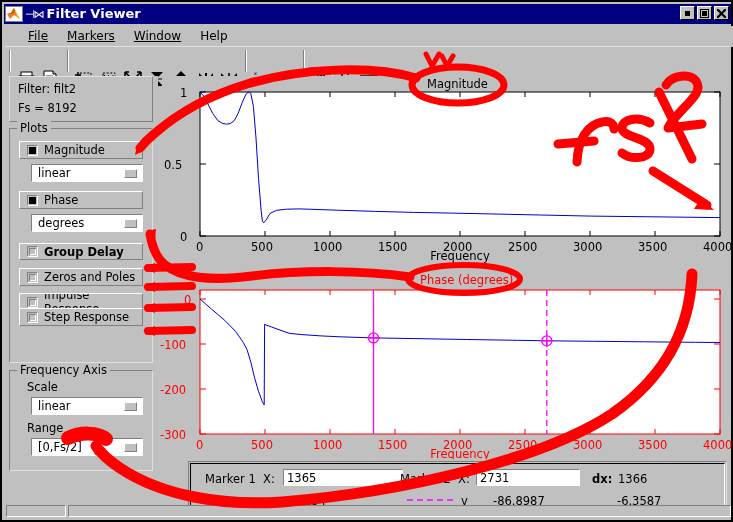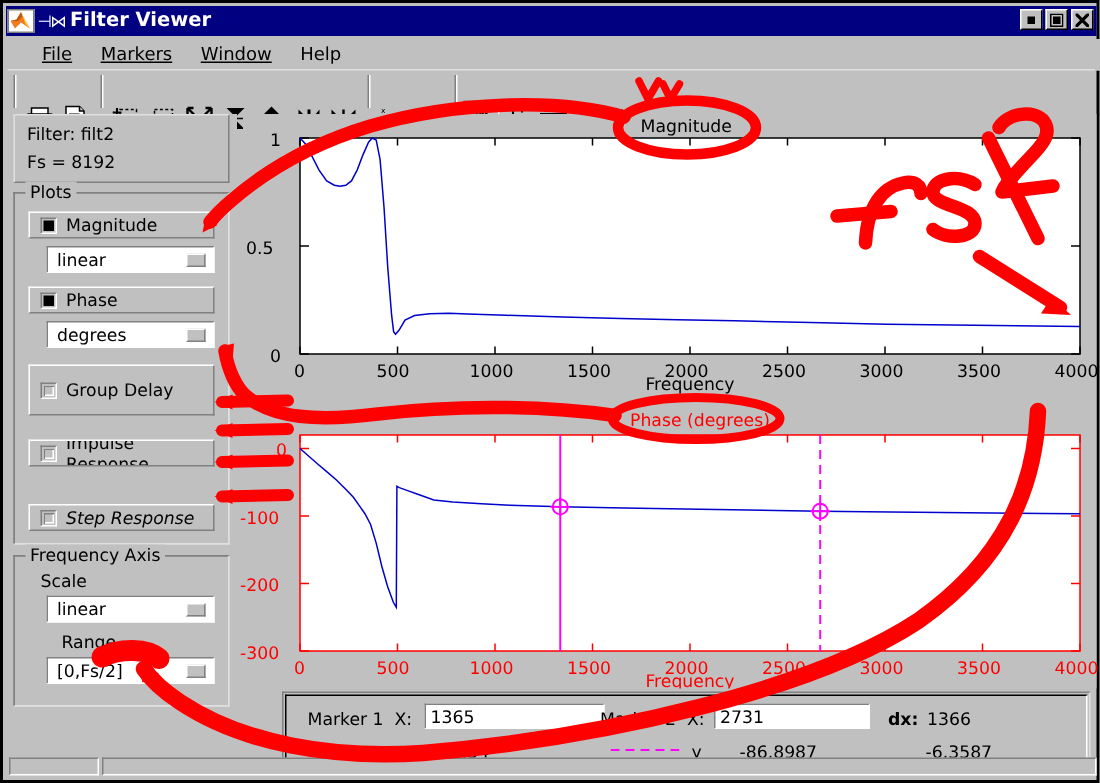--- a/index.html
+++ b/index.html
@@ -374,51 +374,57 @@
         <span class="chk">
             <i></i>
           </span>
         <span>Phase</span>
       </div>
       <div class="combo" style="left:21px;top:85px;width:112px;height:18px;">
         <span class="val">degrees</span>
         <span class="arrow"></span>
       </div>
 
-      <div class="btn3d" style="left:9px;top:114px;width:124px;height:34px;">
+      <div class="btn3d" style="left:9px;top:114px;width:124px;height:17px;font-weight:bold;">
         <span class="chk off">
             <i></i>
           </span>
         <span>Group Delay</span>
+      </div>
+      <div class="btn3d" style="left:9px;top:139px;width:124px;height:18px;overflow:hidden;">
+        <span class="chk off">
+            <i></i>
+          </span>
+        <span>Zeros and Poles</span>
       </div>
       <div class="btn3d" style="left:9px;top:164px;width:124px;height:18px;overflow:hidden;">
         <span class="chk off">
             <i></i>
           </span>
         <span>Impulse Response</span>
       </div>
-      <div class="btn3d" style="left:9px;top:207px;width:124px;height:18px;overflow:hidden;font-style:italic;">
+      <div class="btn3d" style="left:9px;top:179px;width:124px;height:18px;overflow:hidden;">
         <span class="chk off">
             <i></i>
           </span>
         <span>Step Response</span>
       </div>
     </div>
 
     <div class="group freq-group">
       <div class="group-inner"></div>
       <div class="group-title">Frequency Axis</div>
 
       <div class="lbl" style="left:17px;top:9px;">Scale</div>
       <div class="combo" style="left:21px;top:26px;width:112px;height:18px;">
         <span class="val">linear</span>
         <span class="arrow"></span>
       </div>
 
-      <div class="lbl" style="left:31px;top:50px;text-align:center;">Range</div>
+      <div class="lbl" style="left:17px;top:50px;text-align:center;">Range</div>
       <div class="combo" style="left:21px;top:67px;width:112px;height:18px;">
         <span class="val">[0,Fs/2]</span>
         <span class="arrow"></span>
       </div>
     </div>
   </div>
 
   <div class="plotarea">
     <svg width="569" height="383" viewBox="0 0 569 383">
 

